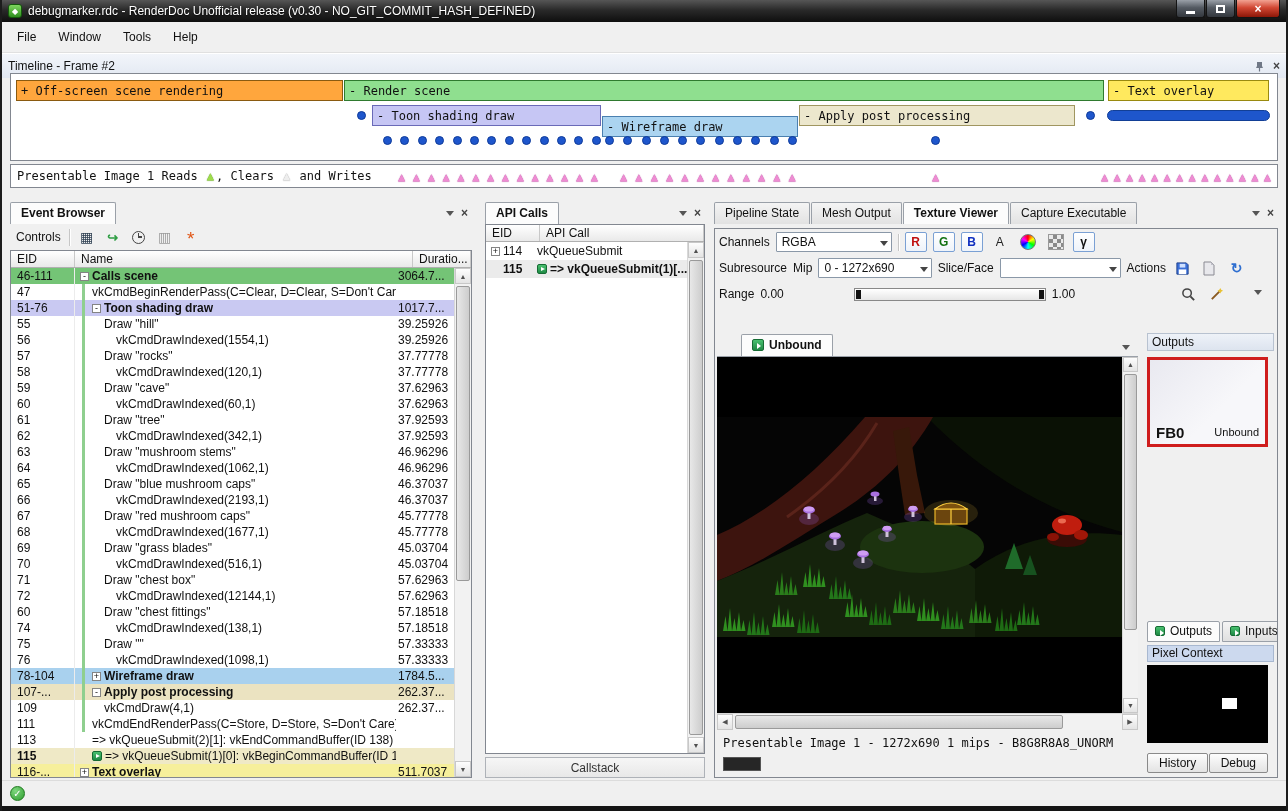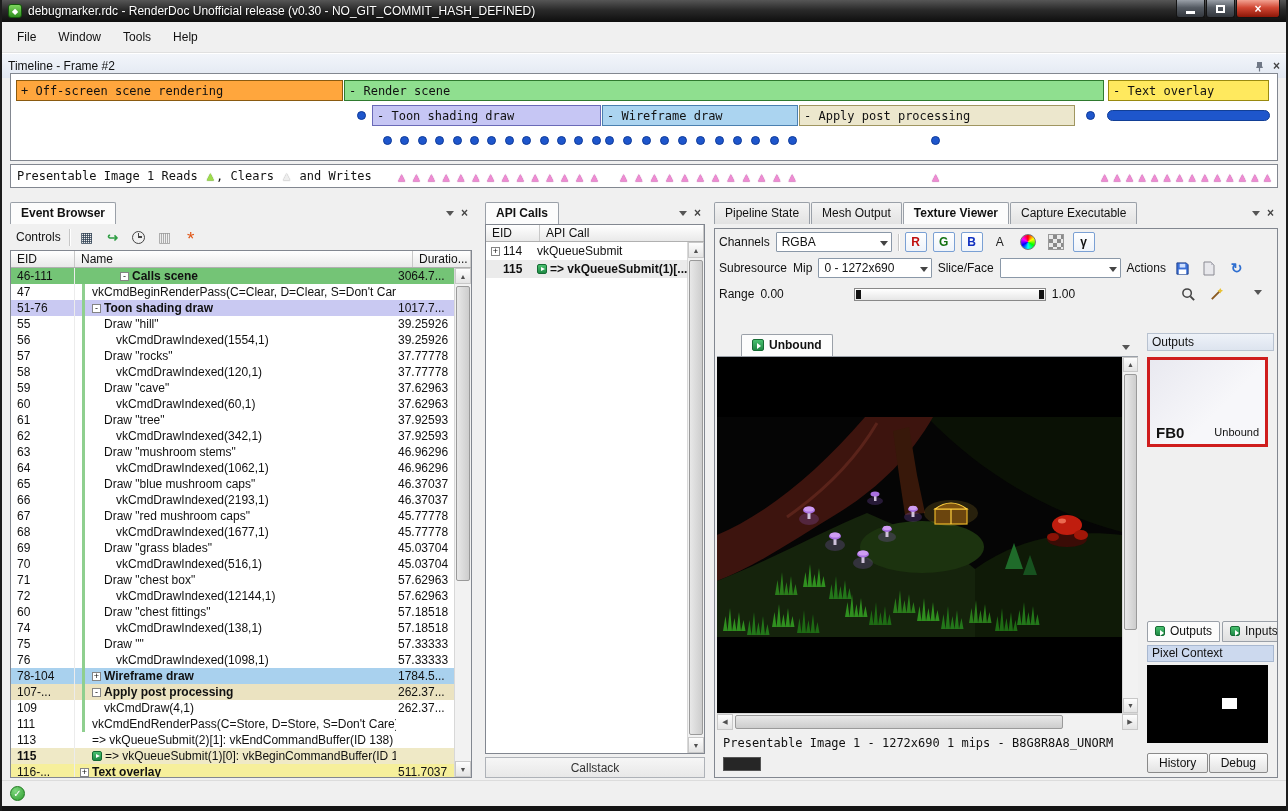--- a/index.html
+++ b/index.html
@@ -33,21 +33,21 @@
   .tl-header { position:absolute; top:53px; left:0; right:0; height:25px; background:linear-gradient(#f2f5fa,#e2e8f2);
     display:flex; align-items:center; padding:0 6px; border-top:1px solid #fff; }
   .tl-hdr-ctrls { margin-left:auto; display:flex; align-items:center; gap:8px; color:#4a4f57; }
   .tl-body { position:absolute; top:73px; left:8px; right:8px; height:88px; background:#fff; border:1px solid #828790; }
   .tl-block { position:absolute; height:21px; border:1px solid rgba(0,0,0,.5); display:flex; align-items:center;
     padding-left:4px; font-family:"DejaVu Sans Mono", monospace; font-size:12px; white-space:nowrap; overflow:hidden; }
   .blk-offscreen { top:6px; left:5px;    width:327px; background:#ffa63d; border-color:#8a5a10; }
   .blk-render    { top:6px; left:333px;  width:760px; background:#8fdf8f; border-color:#2f7a2f; }
   .blk-overlay   { top:6px; left:1097px; width:161px; background:#ffe95e; border-color:#9a8a10; }
   .blk-toon      { top:31px; left:361px; width:229px; background:#c6c6f4; border-color:#6a6ab8; }
-  .blk-wireframe { top:31px; left:591px; width:196px; background:#abd4f0; border-color:#4a80b0; }
+  .blk-wireframe { top:42px; left:591px; width:196px; background:#abd4f0; border-color:#4a80b0; }
   .blk-post      { top:31px; left:788px; width:276px; background:#ece7cd; border-color:#a09660; }
   .dot { width:9px; height:9px; border-radius:50%; background:#1e56cc; border:1px solid #0e3a99; display:inline-block; }
   .free-dot1 { position:absolute; top:37px; left:346px; }
   .free-dot2 { position:absolute; top:37px; left:1075px; }
   .blue-bar { position:absolute; top:36px; left:1096px; width:163px; height:11px; background:#1e56cc; border:1px solid #123f96; border-radius:6px; }
   .dots { position:absolute; top:60px; height:12px; display:flex; justify-content:space-between; align-items:center; }
   .dots i { width:9px; height:9px; border-radius:50%; background:#1e56cc; border:1px solid #0e3a99; }
   .dots-toon { left:372px; width:218px; } .dots-wf { left:594px; width:192px; } .dots-post { left:920px; width:9px; }
 
   .usage { position:absolute; top:164px; left:8px; right:8px; height:24px; background:#fff; border:1px solid #828790;
@@ -98,21 +98,21 @@
   .eb-row .dur { overflow:hidden; white-space:nowrap; padding-left:2px; }
   .expander { font-style:normal; width:9px; height:9px; line-height:7px; font-size:9px; text-align:center;
     border:1px solid #848484; background:#fff; margin-right:3px; flex:0 0 9px; }
   .expander:empty { display:none; }
   .row-icon { display:none; }
   .row-icon.cur { display:inline-block; width:10px; height:10px; border-radius:2px; margin-right:3px; position:relative;
     background:linear-gradient(#49c06f,#1f8a45); border:1px solid #156b33; flex:0 0 10px; }
   .row-icon.cur::after { content:""; position:absolute; left:3px; top:2px; width:0; height:0;
     border-left:4px solid #fff; border-top:2.5px solid transparent; border-bottom:2.5px solid transparent; }
   .treebar::before { content:""; position:absolute; left:71px; top:0; bottom:0; width:3px; background:#8fcf8f; }
-  .hl-green  { background:#74c476;gap:40px; } .hl-purple { background:#c9c9f2; }
+  .hl-green  { background:#74c476; } .hl-purple { background:#c9c9f2; }
   .hl-blue   { background:#a9d1ee; } .hl-tan    { background:#ebe3c1; }
   .hl-cream  { background:#efe9c6; } .hl-yellow { background:#f6ef9b; }
   .hl-green .nm,.hl-purple .nm,.hl-blue .nm,.hl-tan .nm,.hl-yellow .nm { font-weight:bold; }
   .hl-cream .eid { font-weight:bold; }
 
   
   .scrollv { position:absolute; top:17px; right:0; bottom:0; width:17px; background:#f2f2f2; border-left:1px solid #d8d8d8; }
   .scrollv .arr { position:absolute; left:0; right:0; height:16px; display:flex; align-items:center; justify-content:center;
     font-size:7px; color:#505050; background:linear-gradient(#fdfdfd,#e4e4e4); border:1px solid #c8c8c8; }
   .scrollv .arr.up { top:0; } .scrollv .arr.down { bottom:0; }

